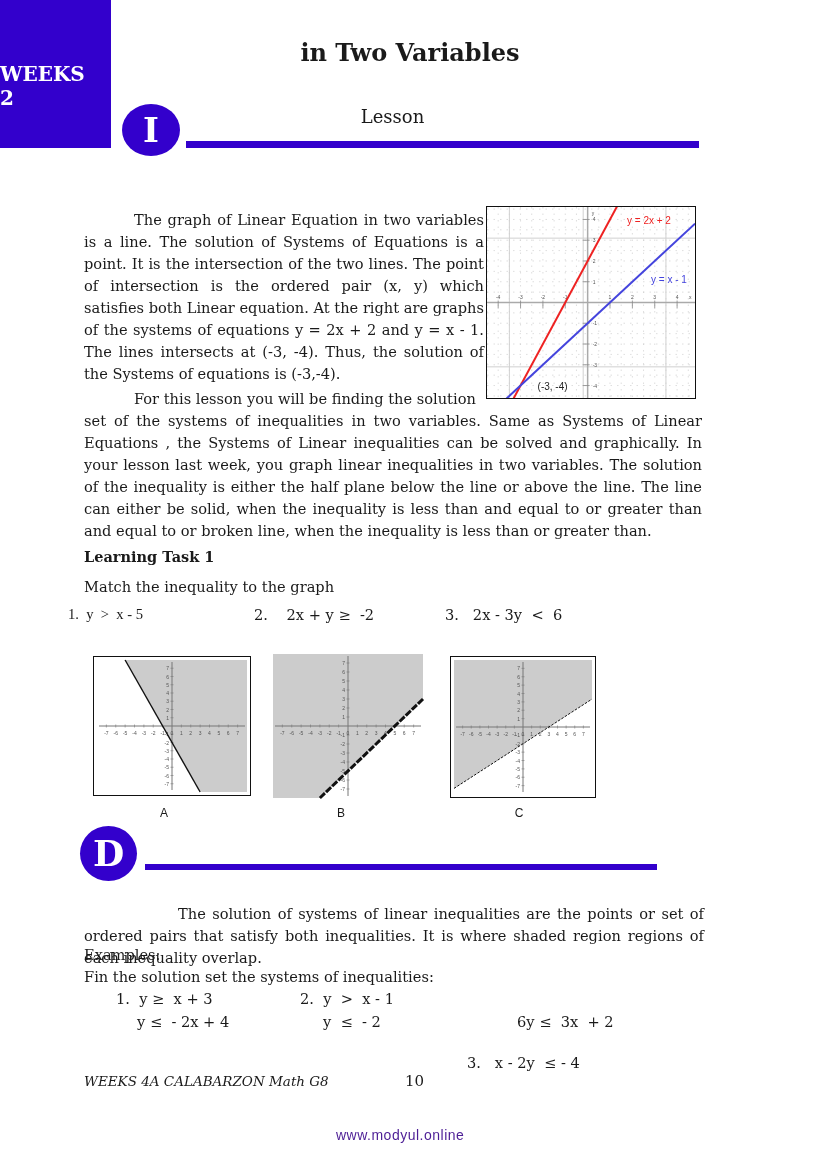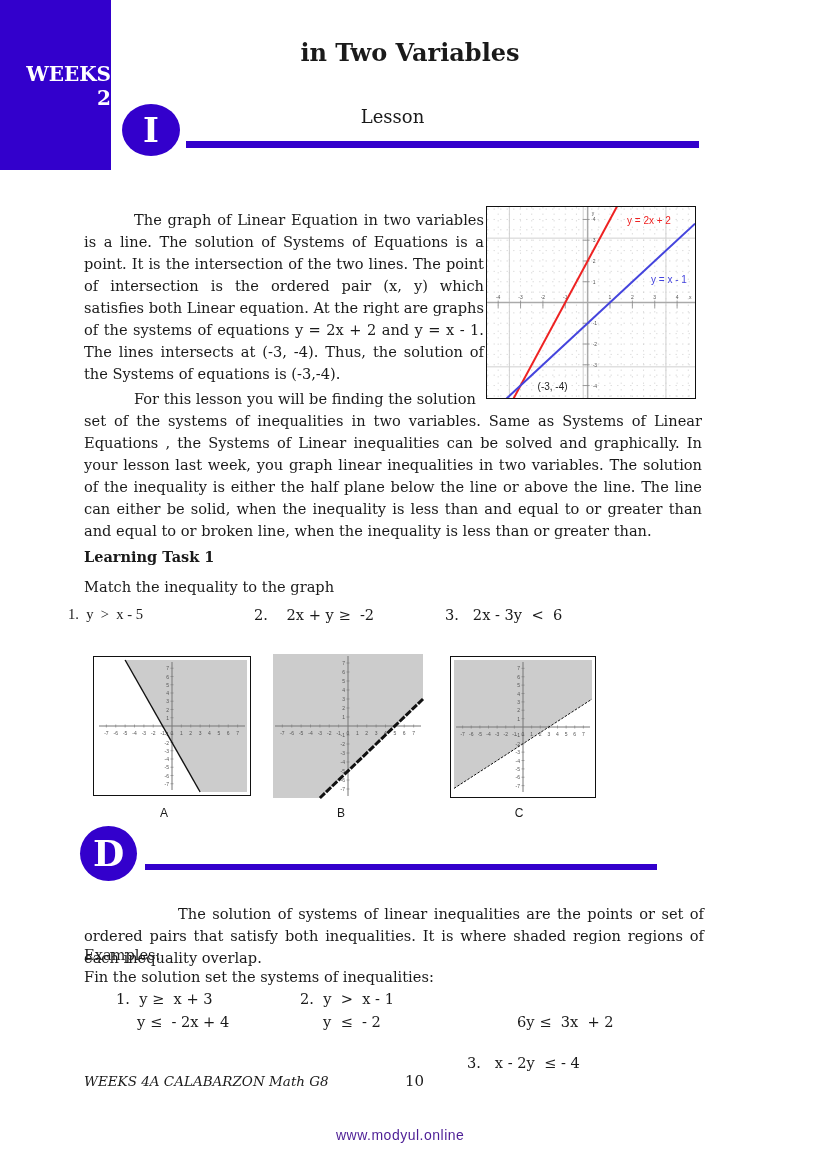--- a/index.html
+++ b/index.html
@@ -1,18 +1,18 @@
 <!DOCTYPE html>
 <html><head>
 <meta charset="utf-8">
 <style>
   html,body{margin:0;padding:0;background:#fff;}
   body{width:826px;height:1169px;position:relative;overflow:hidden;font-family:"DejaVu Serif","Liberation Serif",serif;color:#1a1a1a;}
   .abs{position:absolute;}
-  .weeks-box{left:0;top:0;width:111px;height:170px;background:#3300cc;color:#fff;text-align:right;font-weight:bold;font-size:20px;line-height:24px;}
+  .weeks-box{left:0;top:0;width:111px;height:148px;background:#3300cc;color:#fff;text-align:left;font-weight:bold;font-size:20px;line-height:24px;}
   .weeks-box .inner{position:absolute;top:62px;width:100%;}
   .title{left:150px;width:520px;text-align:center;font-weight:bold;font-size:24px;line-height:34px;top:36px;font-family:"DejaVu Serif",serif;}
   .subtitle{left:150px;width:485px;text-align:center;font-size:18px;top:106px;}
   .circle{width:58px;height:52px;border-radius:50%;background:#3300cc;color:#fff;font-weight:bold;font-size:34px;text-align:center;line-height:52px;}
   .bar{height:7px;background:#3300cc;}
   .para{font-size:14.6px;line-height:22px;text-align:justify;}
   .indent{text-indent:50px;}
   .graph-box{left:486px;top:206px;width:208px;height:191px;border:1.5px solid #111;background:#fff;}
   .task-h{font-weight:bold;font-size:14.5px;}
   .small-graph{border:1.5px solid #111;background:#fff;}

